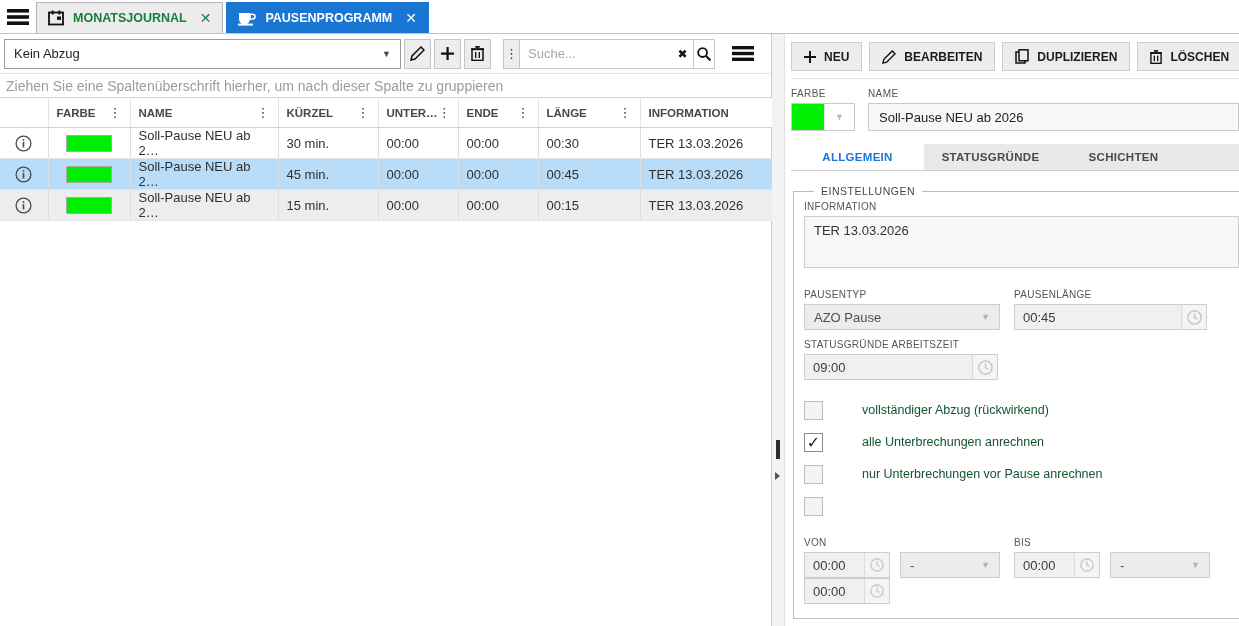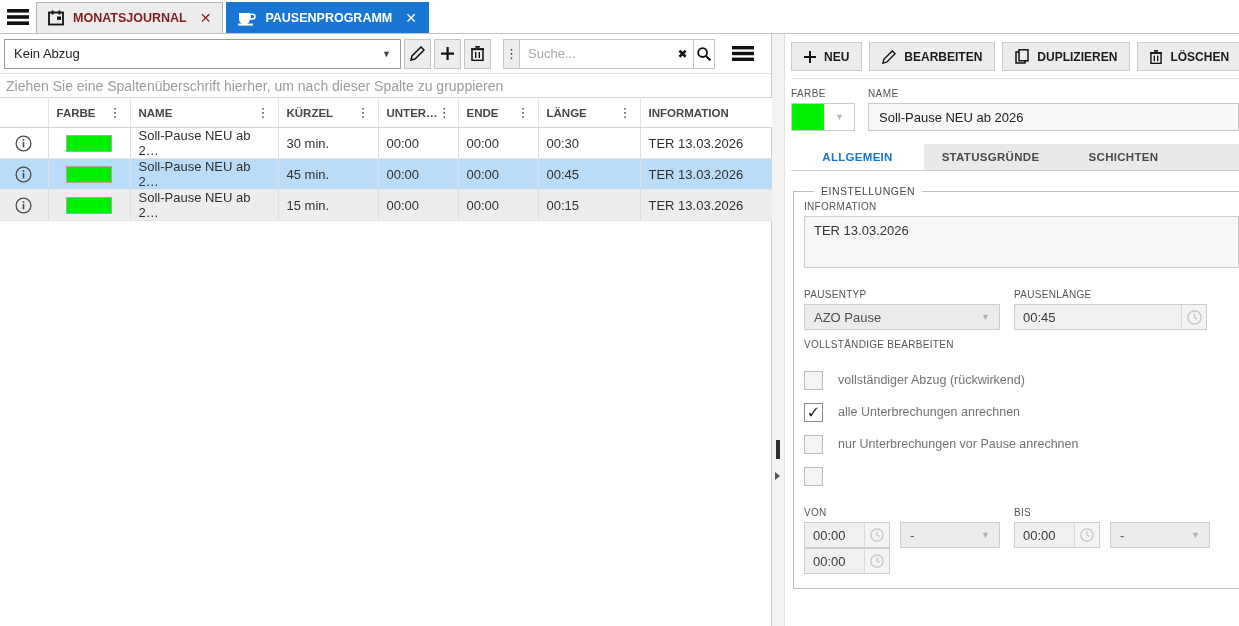--- a/index.html
+++ b/index.html
@@ -4,21 +4,21 @@
 <style>
   * { box-sizing: border-box; margin: 0; padding: 0; }
   html,body { width:1239px; height:626px; overflow:hidden; }
   body { font-family:"Liberation Sans","DejaVu Sans",sans-serif; background:#fff; color:#222; }
   .app { width:1239px; height:626px; display:flex; flex-direction:column; background:#fff; }
 
   
   .topbar { height:34px; flex:0 0 34px; display:flex; align-items:flex-end; border-bottom:1px solid #c2c2c2; background:#fff; }
   .menu-btn { width:36px; height:30px; display:flex; align-items:center; justify-content:center; cursor:pointer; margin-bottom:1px;}
   .tab { height:31px; display:flex; align-items:center; gap:9px; padding:0 11px; background:#ececec;
-         border:1px solid #b3b3b3; border-bottom:none; font-size:12.5px; font-weight:700; color:#7f1d1d; cursor:pointer; }
+         border:1px solid #b3b3b3; border-bottom:none; font-size:12.5px; font-weight:700; color:#15803d; cursor:pointer; }
   .tab + .tab { margin-left:3px; }
   .tab.active { background:#1976d2; border-color:#1976d2; color:#fff; }
   .tab .close { font-size:14px; font-weight:700; margin-left:4px; }
   .tab.active .close { color:#fff; }
 
   
   .main { flex:1; display:flex; min-height:0; }
   .left { width:772px; flex:0 0 772px; border-right:1px solid #cdcdcd; display:flex; flex-direction:column; background:#fff; }
   .splitter { width:13px; flex:0 0 13px; background:#f3f3f3; border-right:1px solid #e2e2e2; position:relative; cursor:col-resize; }
   .splitter .grip { position:absolute; left:4px; top:406px; width:4px; height:19px; background:#2d2d2d; }
@@ -88,21 +88,21 @@
   .fake-select .caret { color:#b2b2b2; }
   .time-group { height:26px; border:1px solid #cdcdcd; background:#f0f0f0; display:flex; align-items:stretch; }
   .time-text { flex:1; display:flex; align-items:center; padding:0 8px; font-size:13px; color:#3a3a3a; }
   .time-clock { width:25px; border-left:1px solid #dadada; display:flex; align-items:center; justify-content:center; background:#f4f4f4; }
   .w86 { width:86px; } .w194 { width:194px; } .w100 { width:100px; }
 
   .checks { margin-top:14px; }
   .check-row { display:flex; align-items:center; gap:15px; height:32px; }
   .cbox { width:19px; height:19px; border:1px solid #bdbdbd; background:#f4f4f4; flex:0 0 19px; display:flex; align-items:center; justify-content:center; cursor:pointer; }
   .cbox.checked { background:#fff; border-color:#8b8b8b; font-size:16px; font-weight:700; color:#1d1d1d; }
-  .check-label { font-size:12.5px; color:#737373; }
+  .check-label { font-size:12.5px; color:#14532d;margin-left:24px; }
 
   .vonbis { display:flex; gap:14px; margin-top:6px; }
   .vb-ctrls { display:flex; justify-content:space-between; }
 
   svg { display:block; }
 </style>
 </head>
 <body>
 
 <div class="app">
@@ -381,21 +381,30 @@
               <div class="time-clock">
                 <svg width="15" height="15" viewBox="0 0 15 15">
                   <circle cx="7.5" cy="7.5" r="6.6" fill="none" stroke="#c3c3c3" stroke-width="1.3"></circle>
                   <path d="M7.5 3.5 v4 l2.8 1.6" fill="none" stroke="#c3c3c3" stroke-width="1.3"></path>
                 </svg>
               </div>
             </div>
           </div>
         </div>
 
-        <div class="set-label">VOLLSTÄNDIGE BEARBEITEN</div>
+        <div class="set-label">STATUSGRÜNDE ARBEITSZEIT</div>
+        <div class="time-group w194">
+          <div class="time-text">09:00</div>
+          <div class="time-clock">
+            <svg width="15" height="15" viewBox="0 0 15 15">
+              <circle cx="7.5" cy="7.5" r="6.6" fill="none" stroke="#c3c3c3" stroke-width="1.3"></circle>
+              <path d="M7.5 3.5 v4 l2.8 1.6" fill="none" stroke="#c3c3c3" stroke-width="1.3"></path>
+            </svg>
+          </div>
+        </div>
 
         <div class="checks">
           <div class="check-row">
             <div class="cbox"></div>
             <div class="check-label">vollständiger Abzug (rückwirkend)</div>
           </div>
           <div class="check-row">
             <div class="cbox checked">✓</div>
             <div class="check-label">alle Unterbrechungen anrechnen</div>
           </div>

